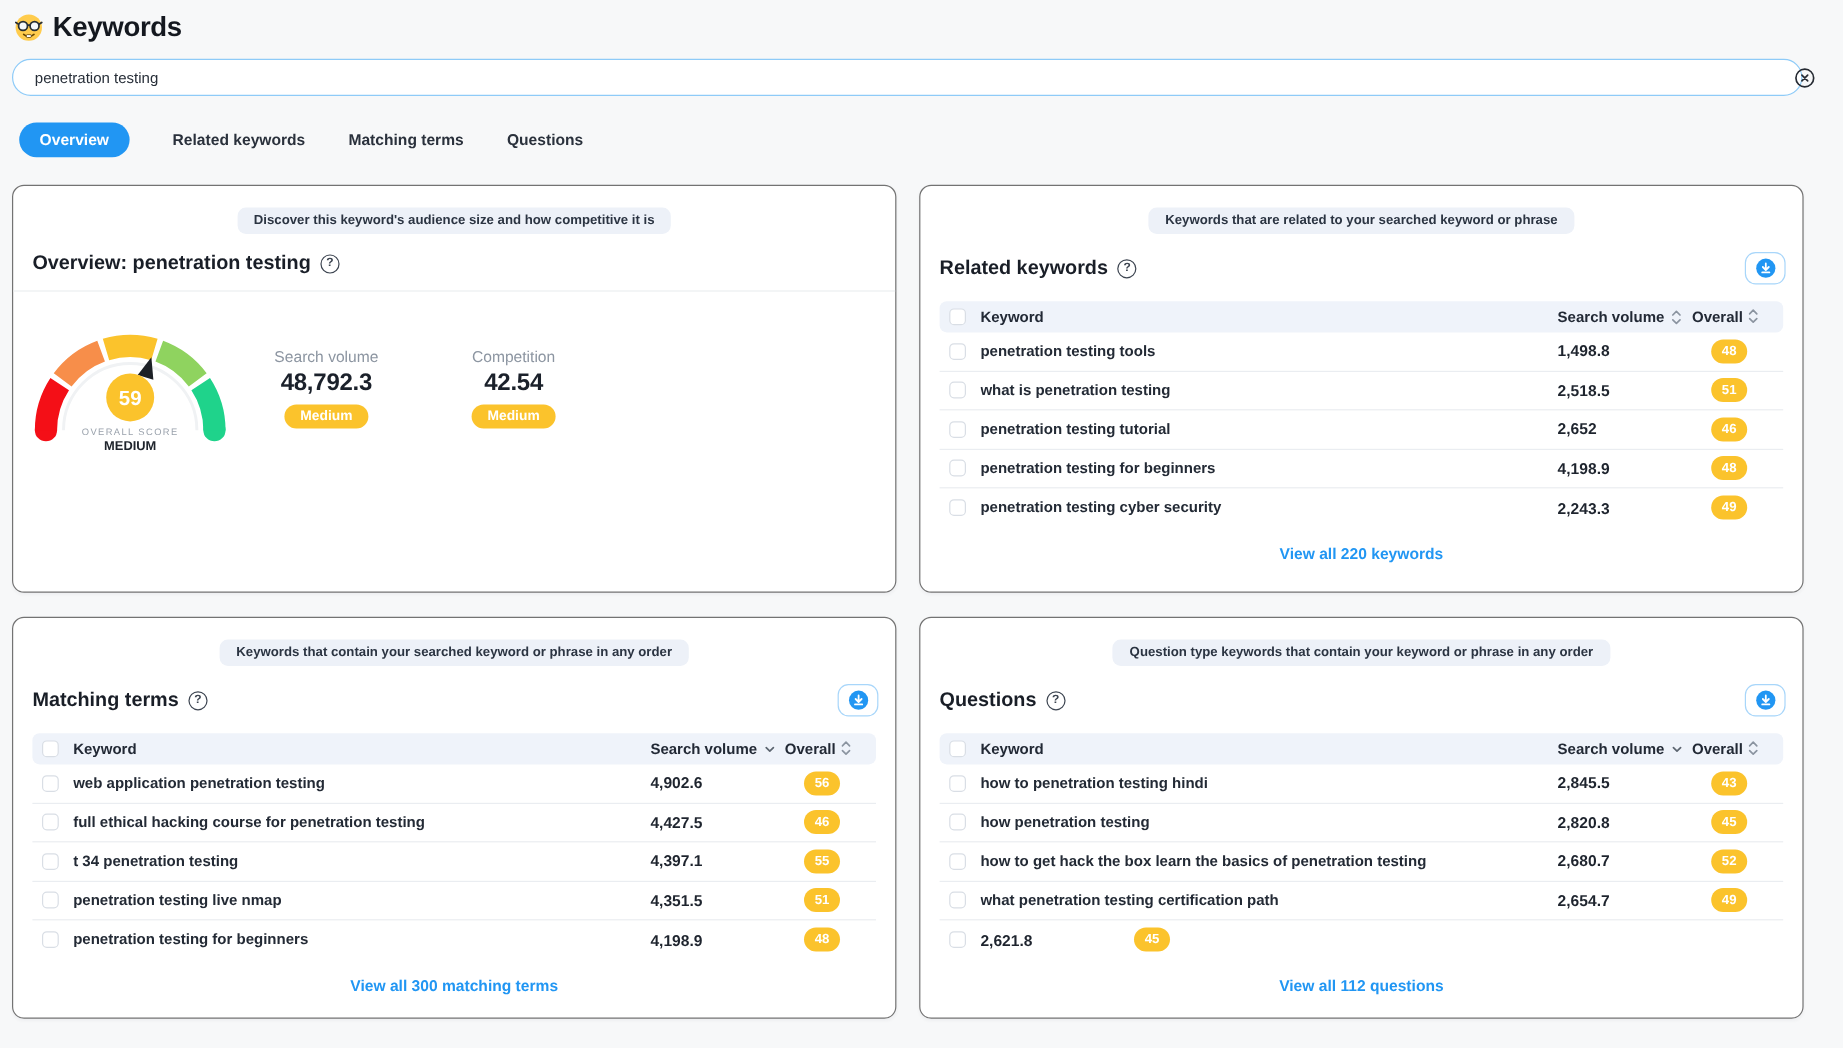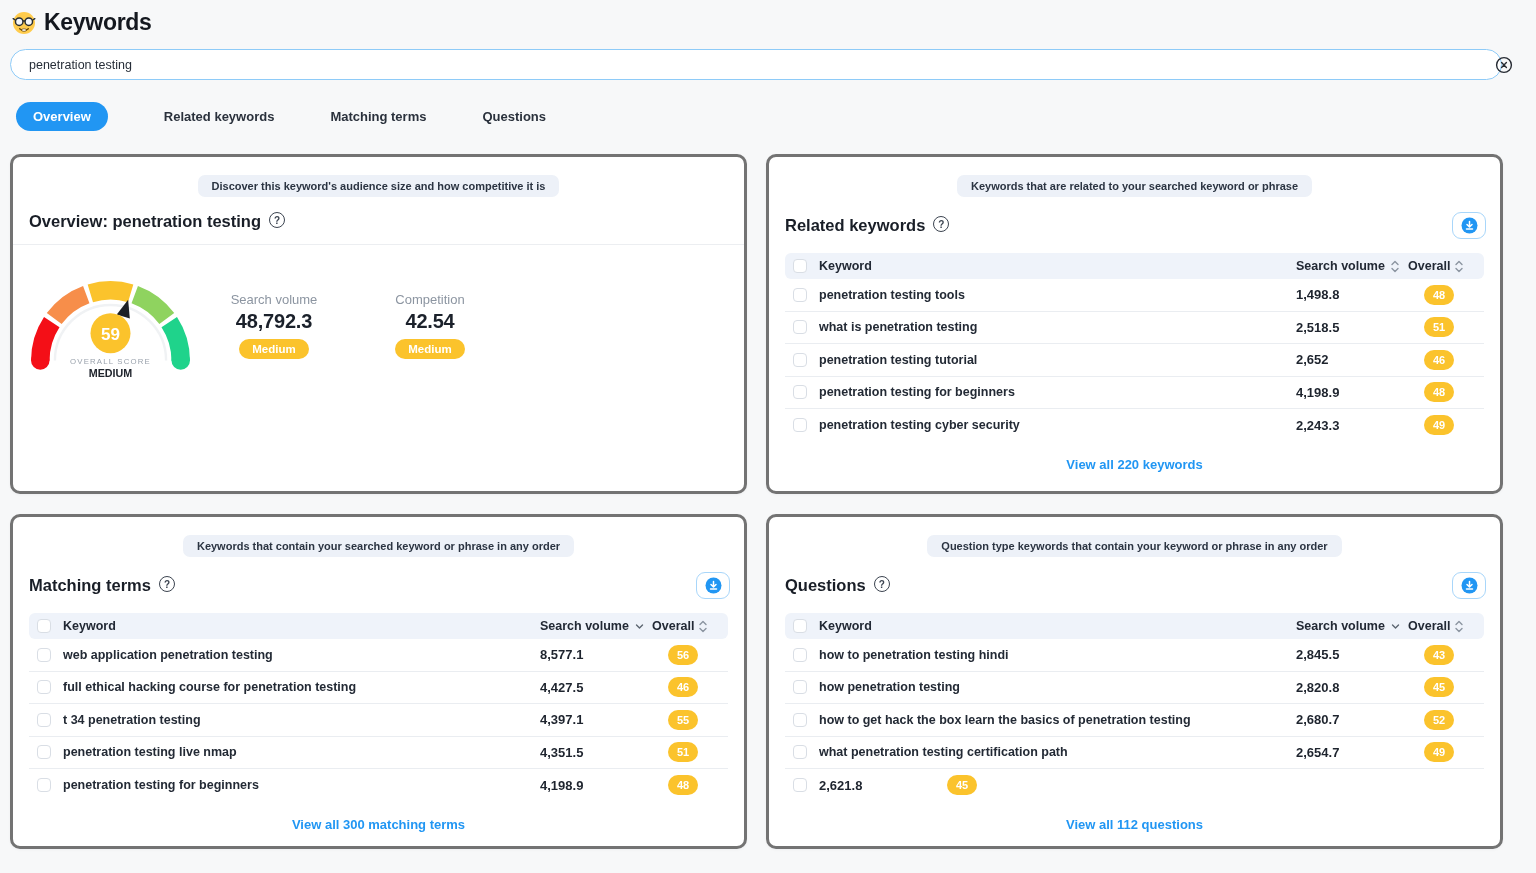--- a/index.html
+++ b/index.html
@@ -8,34 +8,34 @@
 
   
   .app-header { display:flex; align-items:center; gap:8px; padding:9px 0 0 12px; }
   .app-title { font-size:23px; font-weight:800; color:#14181f; letter-spacing:-.3px; }
 
   .search-wrap { position:relative; margin:13px 10px 0 10px; }
   .search-input { width:1492px; height:31px; border:1px solid var(--accent-light-border,#8ecbf8); border-radius:16px;
     background:#fff; padding:0 40px 0 18px; font-family:"Liberation Sans",sans-serif; font-size:12.5px; color:#272e38; outline:none; }
   .clear-btn { position:absolute; right:12px; top:6px; width:20px; height:20px; border:none; background:transparent; cursor:pointer; padding:0; }
 
-  .tabs { display:flex; align-items:center; gap:56px; margin:22px 0 0 16px; }
+  .tabs { display:flex; align-items:center; gap:36px; margin:22px 0 0 16px; }
   .tab { font-size:13px; font-weight:600; color:#2a313c; padding:7px 0; cursor:pointer; }
   .tab.active { background:var(--accent,#2196f3); color:#fff; padding:7px 17px; border-radius:15px; }
 
   
   .grid { display:grid; grid-template-columns:737px 737px; column-gap:19px; row-gap:20px; margin:23px 0 0 10px; }
-  .card { background:#fff; border:3px solid #737373; border-radius:10px; box-shadow:0 1px 3px rgba(20,30,40,.04); position:relative; }
+  .card { background:#fff; border:1px solid #737373; border-radius:10px; box-shadow:0 1px 3px rgba(20,30,40,.04); position:relative; }
   .card.r1 { height:340px; } .card.r2 { height:335px; }
 
   .tip-row { display:flex; justify-content:center; padding-top:18px; }
   .tip { background:#edf1f8; border-radius:7px; padding:5px 14px; font-size:11px; font-weight:700; color:#2b3442; }
 
   .panel-head { display:flex; align-items:center; justify-content:space-between; padding:15px 14px 0 16px; }
-  .panel-title { font-size:16.5px; font-weight:700; color:#191e27; display:flex; align-items:flex-start; gap:8px; }
+  .panel-title { font-size:16.5px; font-weight:700; color:#191e27; display:flex; align-items:center; gap:8px; }
   .help { display:inline-flex; align-items:center; justify-content:center; width:16px; height:16px; border:1.4px solid #3c4450;
     border-radius:50%; font-size:10px; font-weight:700; color:#3c4450; cursor:pointer; }
   .dl-btn { width:34px; height:27px; border:1.5px solid #a8d6fa; border-radius:9px; background:#fff; display:flex;
     align-items:center; justify-content:center; cursor:pointer; }
 
   .ov-divider { border:none; border-top:1px solid #eceef1; margin-top:13px; }
 
   
   .gauge-wrap { display:flex; flex-direction:row; align-items:center; margin-top:18px; }
   .seg-red { stroke:var(--g-red,#f40f17); }  .cap-red { fill:var(--g-red,#f40f17); }
@@ -53,21 +53,21 @@
     font-size:11.5px; font-weight:700; padding:4px 13px; border-radius:12px; }
 
   
   .table { margin:14px 16px 0 16px; }
   .thead { display:flex; align-items:center; height:26px; background:#eff3fa; border-radius:6px; padding:0 14px 0 8px;
     font-size:12.5px; font-weight:700; color:#222935; }
   .cb { width:14px; height:14px; border:1.5px solid #d9dee5; border-radius:4px; background:#fff; flex:none; cursor:pointer; }
   .thead .cb { margin-right:12px; }
   .col-kw { flex:1; cursor:pointer; }
   .col-vol { width:112px; display:flex; align-items:center; gap:6px; cursor:pointer; }
-  .col-ov { width:62px; display:flex; align-items:flex-end; gap:5px; cursor:pointer; }
+  .col-ov { width:62px; display:flex; align-items:flex-start; gap:5px; cursor:pointer; }
   .sort-ic { flex:none; }
 
   .trow { display:flex; align-items:center; height:32.5px; border-bottom:1px solid #eaedf1; padding:0 14px 0 8px; }
   .tbody .trow:last-of-type { border-bottom:none; }
   .trow .cb { margin-right:12px; }
   .kw { flex:1; font-size:12.5px; font-weight:700; color:#232a35; white-space:nowrap; overflow:hidden; }
   .vol { width:112px; font-size:13px; font-weight:700; color:#1e242e; }
   .ov-cell { width:62px; display:flex; justify-content:center; }
   .num-badge { min-width:30px; height:20px; border-radius:10px; background:var(--badge-amber,#fbc32c); color:#fff;
     font-size:11px; font-weight:700; display:inline-flex; align-items:center; justify-content:center; padding:0 6px; }
@@ -273,21 +273,21 @@
             <path d="M1 4.5 L4 1.5 L7 4.5" fill="none" stroke="#8b94a0" stroke-width="1.4" stroke-linecap="round" stroke-linejoin="round"></path>
             <path d="M1 8.5 L4 11.5 L7 8.5" fill="none" stroke="#8b94a0" stroke-width="1.4" stroke-linecap="round" stroke-linejoin="round"></path>
           </svg>
         </span>
       </div>
       <div class="tbody">
 
           <div class="trow">
             <span class="cb"></span>
             <span class="kw">web application penetration testing</span>
-            <span class="vol">8,577.1</span>
+            <span class="vol">4,902.6</span>
             <span class="ov-cell">
               <span class="num-badge">56</span>
             </span>
           </div>
 
           <div class="trow">
             <span class="cb"></span>
             <span class="kw">full ethical hacking course for penetration testing</span>
             <span class="vol">4,427.5</span>
             <span class="ov-cell">

